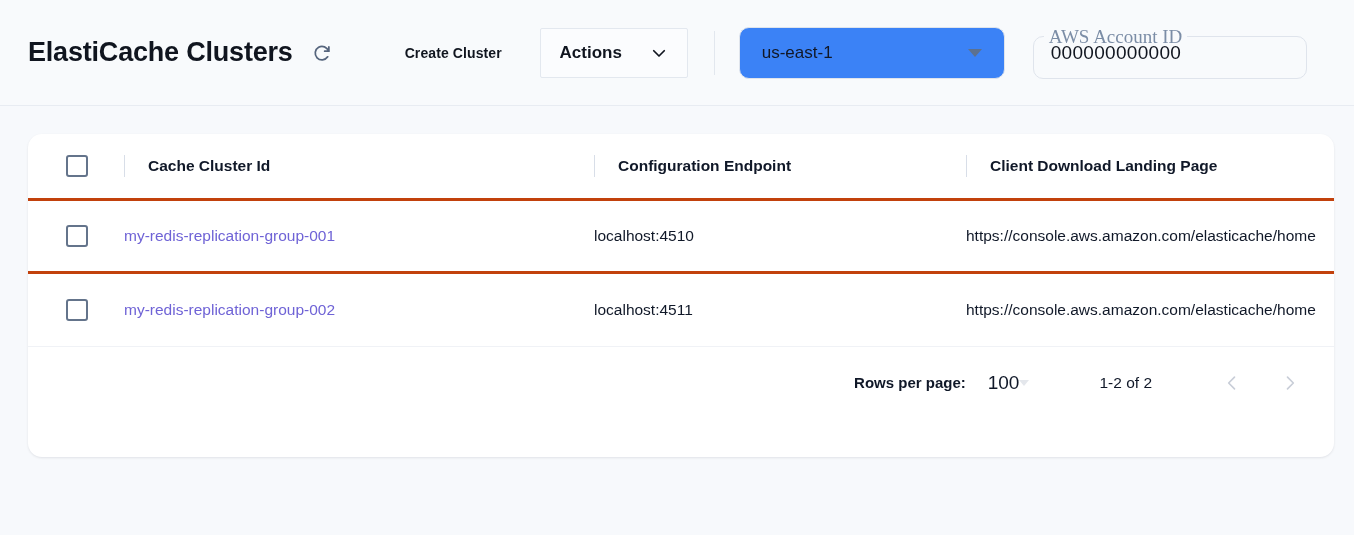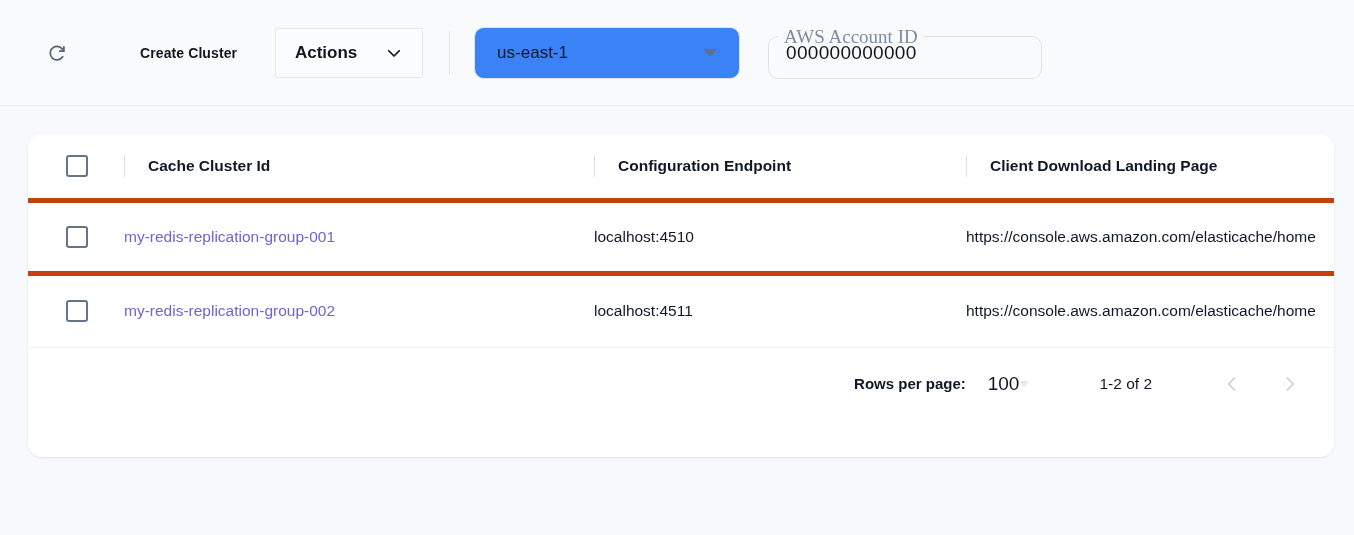--- a/index.html
+++ b/index.html
@@ -197,21 +197,21 @@
   }
   .col-sep {
     width: 1px;
     height: 22px;
     background: #d8dee8;
     margin-right: 23px;
     flex: none;
   }
 
   .cluster-table tbody tr {
-    border-top: 5px solid #c2410c;
+    border-top: 3px solid #c2410c;
   }
   .cluster-table tbody td {
     height: 73px;
     font-size: 15.5px;
     color: #101828;
     padding: 0;
     vertical-align: middle;
     white-space: nowrap;
     overflow: hidden;
   }
@@ -292,20 +292,21 @@
     cursor: pointer;
     border-radius: 50%;
   }
   .page-btn + .page-btn { margin-left: 18px; }
 </style>
 </head>
 <body>
 
 <header class="app-header">
 
+  <h1 class="page-title">ElastiCache Clusters</h1>
 
   <button class="refresh-btn" title="refresh">
     <svg width="22" height="22" viewBox="0 0 24 24" fill="none" stroke="#56657d" stroke-width="1.9" stroke-linecap="round" stroke-linejoin="round">
       <path d="M19.5 5.4V10h-4.6"></path>
       <path d="M19.1 10a7.4 7.4 0 1 0-.9 6.2"></path>
     </svg>
   </button>
 
   <button class="create-cluster-btn">Create Cluster</button>
 

